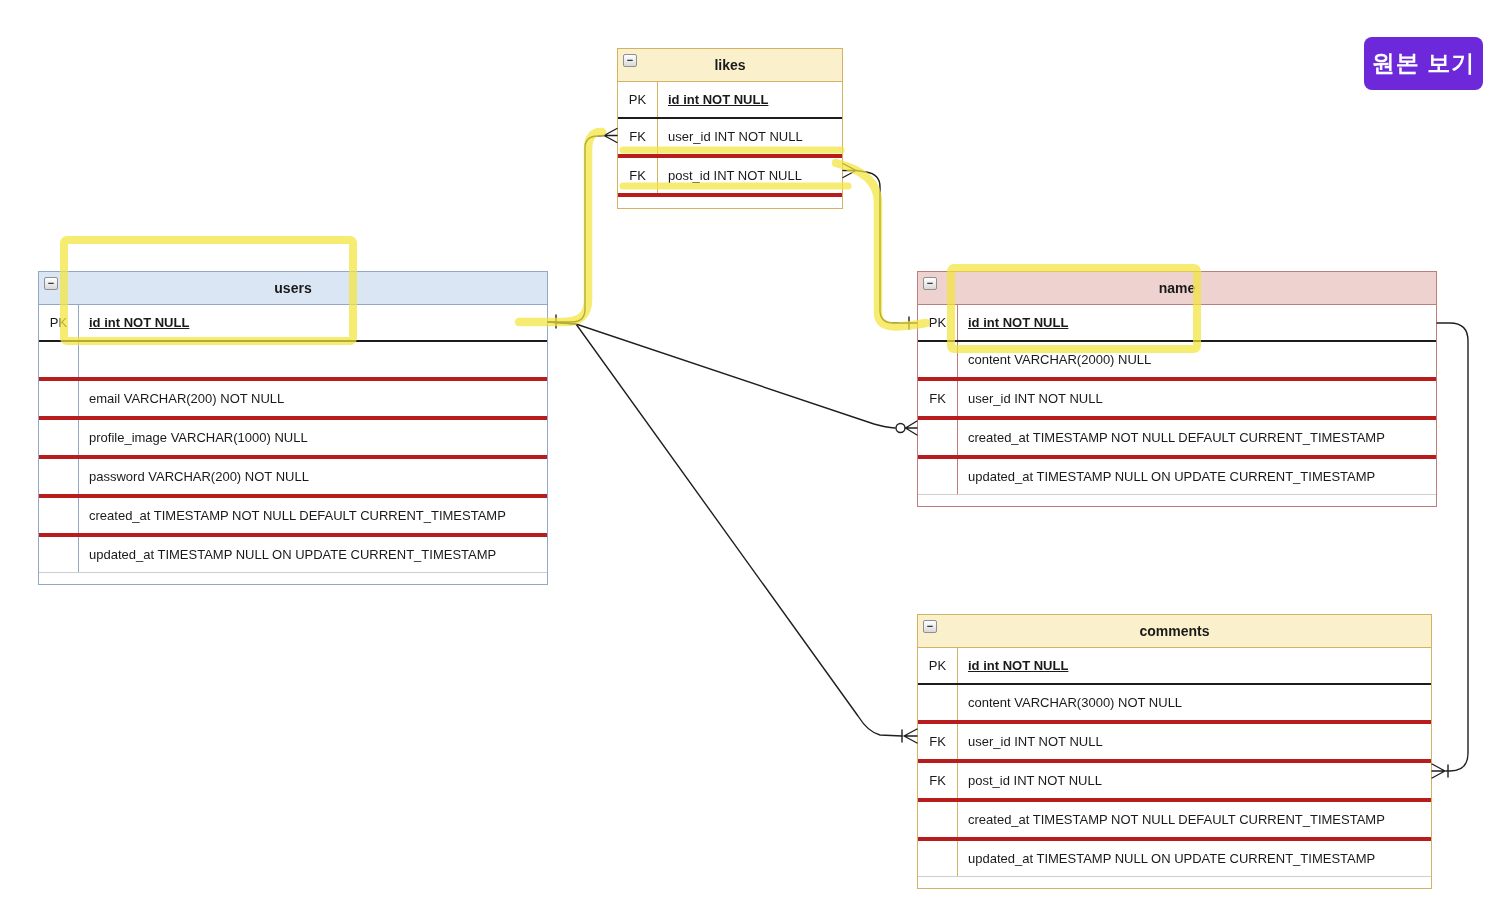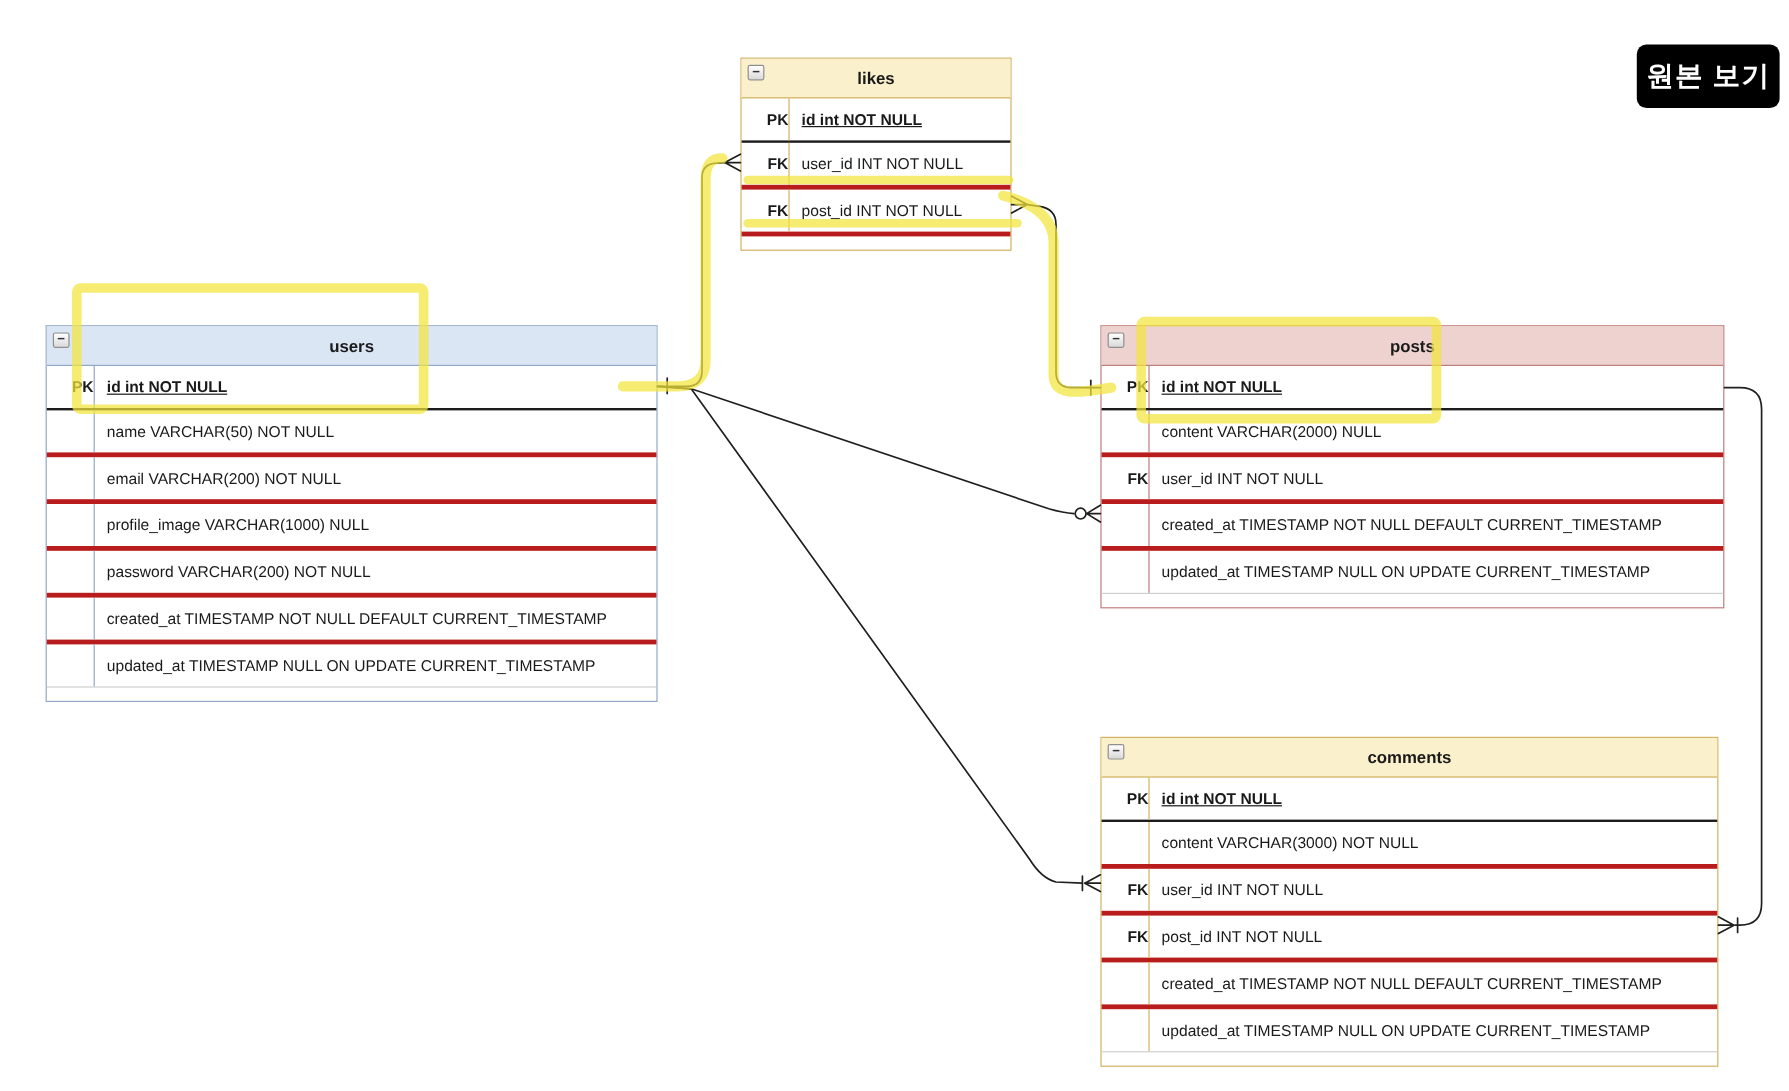--- a/index.html
+++ b/index.html
@@ -24,42 +24,42 @@
     position:absolute;left:5px;top:5px;width:14px;height:13px;
     border:1px solid #8f8f8f;border-radius:2px;
     background:linear-gradient(#ffffff,#d9d9d9);
     display:flex;align-items:center;justify-content:center;
     font-size:11px;line-height:11px;font-weight:bold;color:#333;
     box-sizing:border-box;
   }
   .trow{display:flex;height:35px;line-height:35px;border-bottom:4px solid #b91c1c;}
   .trow.pkrow{border-bottom:2px solid #1c1c1c;}
   .key{
-    width:40px;flex:0 0 40px;text-align:right;font-weight:bold;
+    width:40px;flex:0 0 40px;text-align:center;font-weight:normal;
     border-right:1px solid;box-sizing:border-box;
   }
   .val{padding-left:10px;white-space:nowrap;}
   .pkrow .val{font-weight:bold;text-decoration:underline;text-align:right;}
   .tpad{height:11px;}
 
   
   .t-users{--bc:#92a8c8;left:38px;top:271px;width:510px;border-color:var(--bc);}
   .t-users .thead{background:#dbe6f5;border-color:var(--bc);}
   .t-likes{--bc:#d2b263;left:617px;top:48px;width:226px;border-color:var(--bc);}
   .t-likes .thead{background:#faf0cc;border-color:var(--bc);}
   .t-posts{--bc:#bd7e7c;left:917px;top:271px;width:520px;border-color:var(--bc);}
   .t-posts .thead{background:#edd2d0;border-color:var(--bc);}
   .t-comments{--bc:#d2b263;left:917px;top:614px;width:515px;border-color:var(--bc);}
   .t-comments .thead{background:#faf0cc;border-color:var(--bc);}
   .etable .key{border-right-color:var(--bc);}
 
   
   .view-original{
     position:absolute;left:1364px;top:37px;width:119px;height:53px;
-    background:#000000;color:#ffffff;border:none;border-radius:8px;
+    background:#6d28d9;color:#ffffff;border:none;border-radius:8px;
     font-family:"Liberation Sans","DejaVu Sans",sans-serif;
     font-size:23px;font-weight:bold;letter-spacing:1px;
     display:flex;align-items:center;justify-content:center;cursor:pointer;
   }
 
   
   svg.overlay{position:absolute;inset:0;pointer-events:none;z-index:5;}
   .rel{fill:none;stroke:#1f1f1f;stroke-width:1.4;stroke-linecap:round;}
   .mark{fill:none;stroke:#f3e43b;opacity:0.72;stroke-linecap:round;stroke-linejoin:round;}
 </style>
@@ -72,21 +72,20 @@
     <div class="thead">
       <span class="collapse-btn">−</span>
       <span>users</span>
     </div>
     <div class="trow pkrow">
       <span class="key">PK</span>
       <span class="val">id int NOT NULL</span>
     </div>
     <div class="trow">
       <span class="key"></span>
-      <span class="val">name VARCHAR(50) NOT NULL</span>
     </div>
     <div class="trow">
       <span class="key"></span>
       <span class="val">email VARCHAR(200) NOT NULL</span>
     </div>
     <div class="trow">
       <span class="key"></span>
       <span class="val">profile_image VARCHAR(1000) NULL</span>
     </div>
     <div class="trow">
@@ -120,21 +119,21 @@
     <div class="trow">
       <span class="key">FK</span>
       <span class="val">post_id INT NOT NULL</span>
     </div>
     <div class="tpad"></div>
   </div>
 
   <div class="etable t-posts">
     <div class="thead">
       <span class="collapse-btn">−</span>
-      <span>posts</span>
+      <span>name</span>
     </div>
     <div class="trow pkrow">
       <span class="key">PK</span>
       <span class="val">id int NOT NULL</span>
     </div>
     <div class="trow">
       <span class="key"></span>
       <span class="val">content VARCHAR(2000) NULL</span>
     </div>
     <div class="trow">

